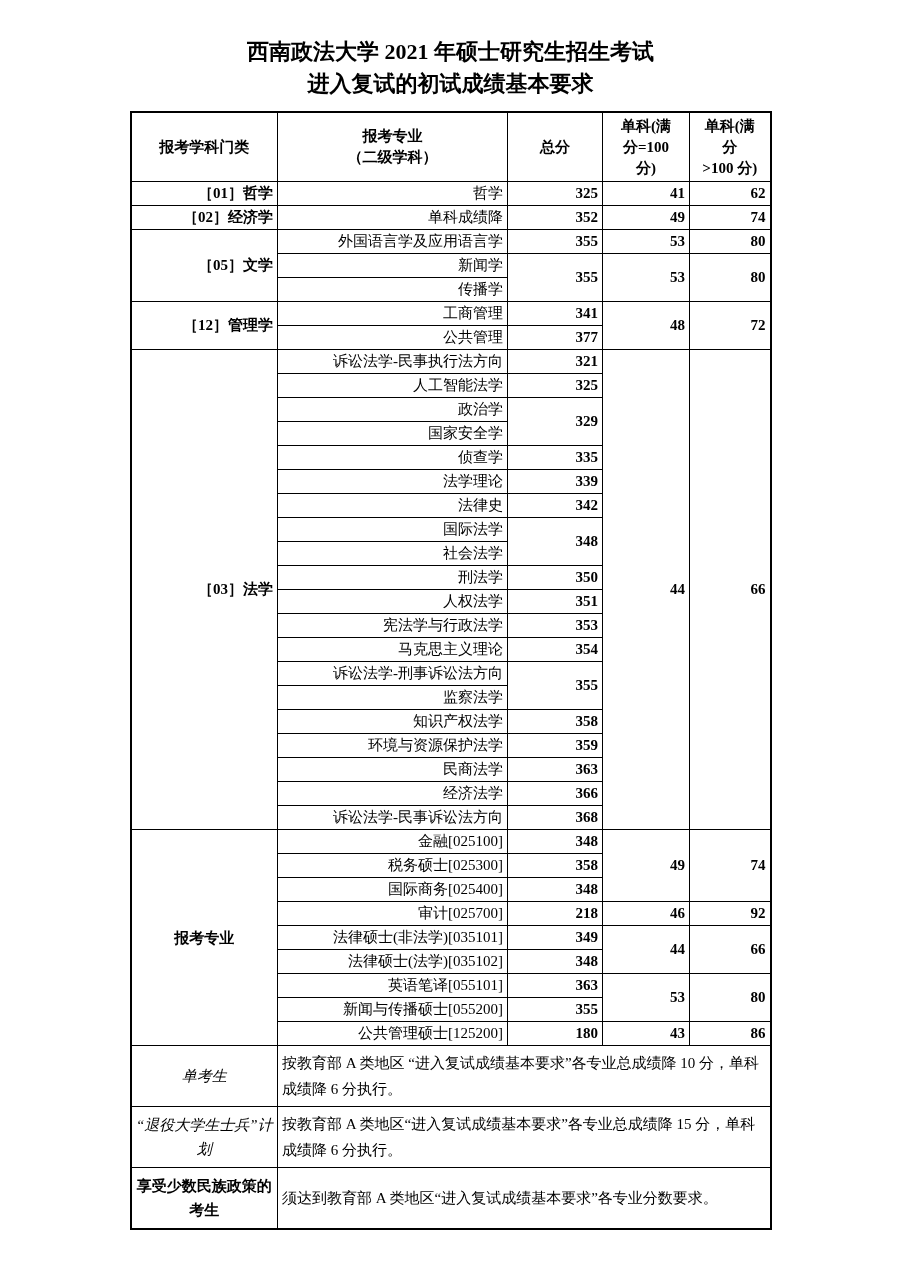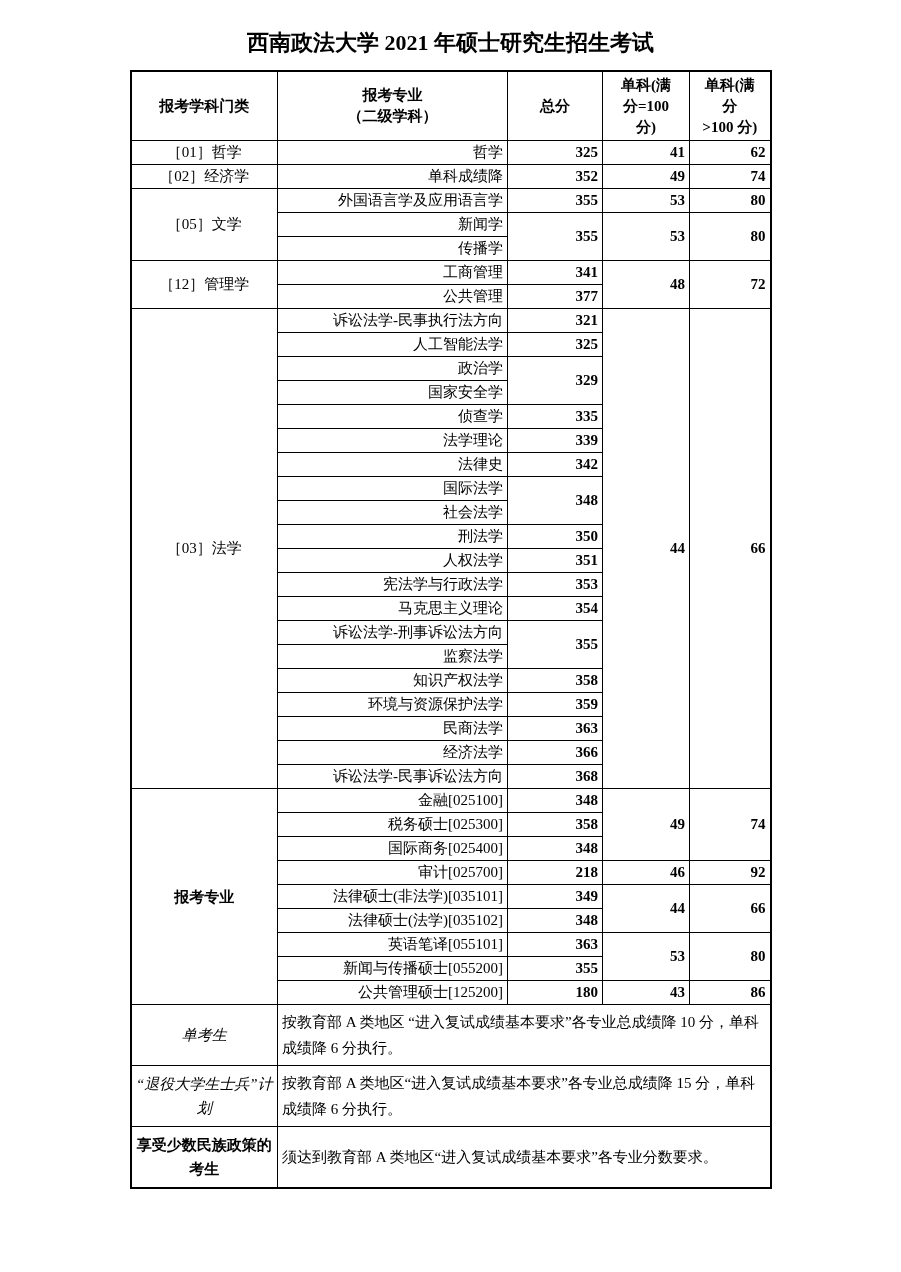--- a/index.html
+++ b/index.html
@@ -9,21 +9,21 @@
     color: #000000;
     font-family: "Liberation Serif", "DejaVu Serif", serif;
   }
   .page {
     position: relative;
     width: 901px;
     height: 1272px;
     background: #ffffff;
     overflow: hidden;
     box-sizing: border-box;
-    padding-top: 27px;
+    padding-top: 36px;
   }
   .doc-title {
     text-align: center;
     font-weight: bold;
     font-size: 22px;
     line-height: 32px;
   }
   table.score-table {
     width: 640px;
     margin: 11px auto 0 auto;
@@ -41,22 +41,22 @@
   }
   .score-table thead th {
     font-weight: bold;
     text-align: center;
     white-space: pre-line;
     height: 66px;
     line-height: 21px;
     font-size: 15px;
   }
   .cell-cat {
-    font-weight: normal;
-    text-align: center;
+    font-weight: bold;
+    text-align: right;
     padding-left: 16px;
     font-size: 16px;
   }
   .cell-catc {
     font-weight: bold;
     text-align: center;
     font-size: 16px;
     line-height: 24px;
   }
   .cell-catr {
@@ -87,20 +87,21 @@
   tr.note-row td {
     height: 58px;
   }
 </style>
 </head>
 <body>
 
 <div class="page">
   <div class="doc-title">
     <div>西南政法大学 2021 年硕士研究生招生考试</div>
+    <div>进入复试的初试成绩基本要求</div>
   </div>
 
   <table id="score-table" class="score-table">
     <colgroup>
         <col style="width: 147px;">
         <col style="width: 230px;">
         <col style="width: 95px;">
         <col style="width: 87px;">
         <col style="width: 81px;">
       </colgroup>

